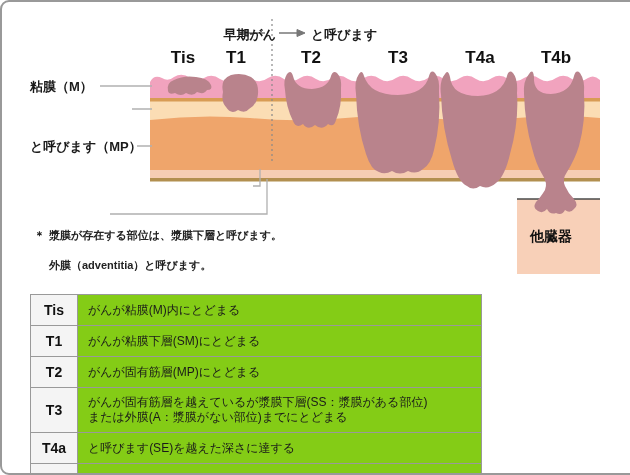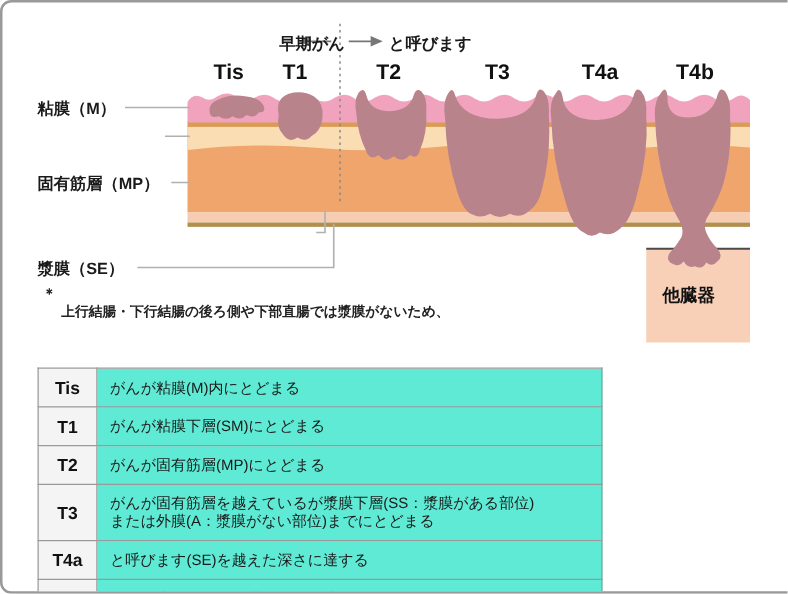--- a/index.html
+++ b/index.html
@@ -9,21 +9,21 @@
   .jp{color:#1a1a1a;font-weight:600;}
   .layer-label{font-size:13px;white-space:nowrap;}
   .hdr-label{font-size:13px;white-space:nowrap;}
   .stage-label{font-size:17px;font-weight:700;color:#111;transform:translateX(-50%);white-space:nowrap;}
   .footnote{font-size:11px;font-weight:600;color:#222;line-height:15px;white-space:nowrap;}
   .organ-label{font-size:14px;font-weight:600;color:#111;}
   .sup{font-weight:700;vertical-align:super;font-size:11px;}
   table.staging{position:absolute;left:28px;top:292px;width:452px;border-collapse:collapse;table-layout:fixed;}
   table.staging td{border:1px solid #999;vertical-align:middle;}
   td.t-stage{width:44px;background:#f4f4f4;text-align:center;font-weight:700;font-size:14px;color:#111;}
-  td.t-desc{background:#5eead4;font-size:12px;color:#1a1a1a;padding:2px 10px;line-height:15px;white-space:pre-line;}
+  td.t-desc{background:#84cc16;font-size:12px;color:#1a1a1a;padding:2px 10px;line-height:15px;white-space:pre-line;}
   tr.row-s td{height:26px;}
   tr.row-d td{height:40px;}
 </style>
 </head>
 <body>
 
 <div class="frame">
 
   <svg class="abs" style="left:0;top:0" width="630" height="290" viewBox="0 0 630 290">
 
@@ -83,25 +83,25 @@
   <div class="abs hdr-label jp" style="left:309px;top:24px">と呼びます</div>
 
   <div class="abs stage-label" style="left:181px;top:46px">Tis</div>
   <div class="abs stage-label" style="left:234px;top:46px">T1</div>
   <div class="abs stage-label" style="left:309px;top:46px">T2</div>
   <div class="abs stage-label" style="left:396px;top:46px">T3</div>
   <div class="abs stage-label" style="left:478px;top:46px">T4a</div>
   <div class="abs stage-label" style="left:554px;top:46px">T4b</div>
 
   <div class="abs layer-label jp" style="left:28px;top:76px">粘膜（M）</div>
-  <div class="abs layer-label jp" style="left:28px;top:136px">固有筋層（MP）</div>
-  <div class="abs layer-label jp" style="left:28px;top:204px">漿膜（SE）</div>
+  <div class="abs layer-label jp" style="left:28px;top:136px">と呼びます（MP）</div>
 
   <div class="abs footnote" style="left:32px;top:226px">＊</div>
-  <div class="abs footnote" style="left:47px;top:241px">上行結腸・下行結腸の後ろ側や下部直腸では漿膜がないため、</div>
+  <div class="abs footnote" style="left:47px;top:226px">漿膜が存在する部位は、漿膜下層と呼びます。</div>
+  <div class="abs footnote" style="left:47px;top:256px">外膜（adventitia）と呼びます。</div>
 
   <div class="abs organ-label jp" style="left:515px;top:226px;width:68px;text-align:center">他臓器</div>
 
   <table class="staging">
     <tbody>
         <tr class="row-s">
       <td class="t-stage">Tis</td>
       <td class="t-desc">がんが粘膜(M)内にとどまる</td>
     </tr>
     <tr class="row-s">

